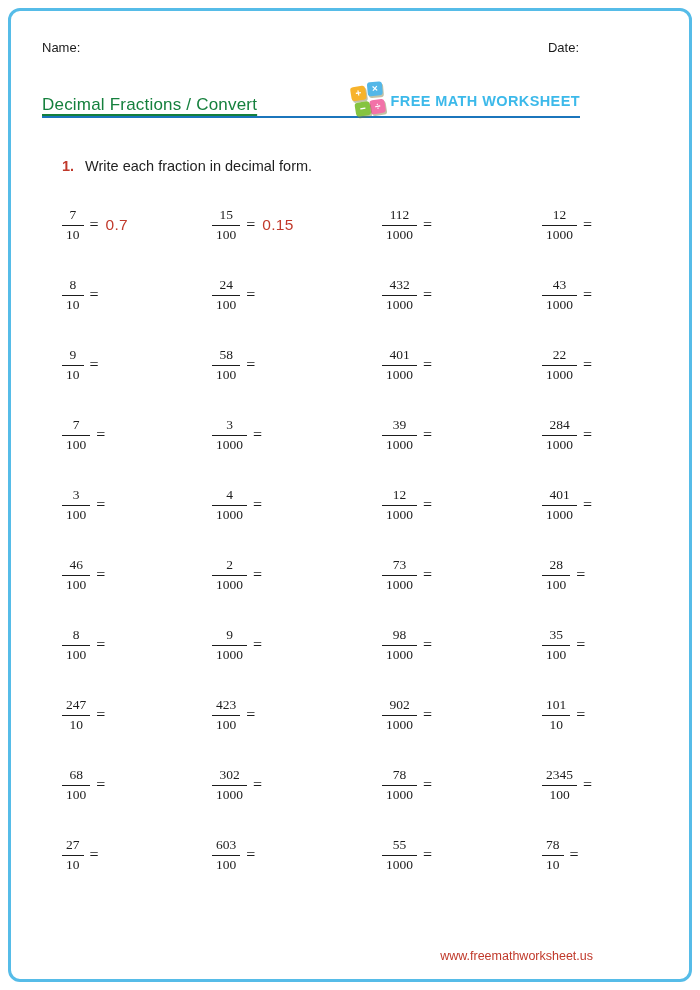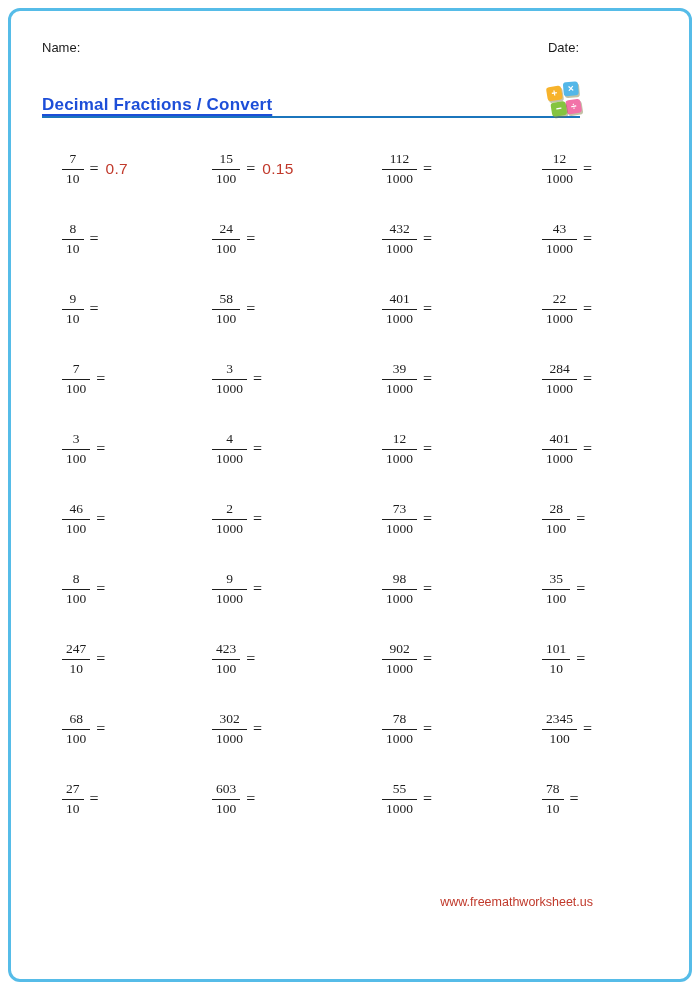--- a/index.html
+++ b/index.html
@@ -17,21 +17,21 @@
   
   .meta-row{
     display:flex;justify-content:space-between;
     padding:40px 56px 0 42px;font-size:13px;color:#1a1a1a;
   }
   .title-row{
     display:flex;justify-content:space-between;align-items:flex-end;
     margin:30px 55px 0 42px;border-bottom:2px solid #1B75BC;padding-bottom:1px;
   }
   .page-title{
-    font-size:17px;font-weight:bold;color:#1d4ed8;
+    font-size:17px;font-weight:normal;color:#15803d;
     text-decoration:underline;text-decoration-thickness:2px;text-underline-offset:4px;
     letter-spacing:.2px;
   }
   .logo{display:flex;align-items:center;gap:7px;margin-bottom:-2px;}
   .cubes{
     display:inline-grid;grid-template-columns:15px 15px;gap:2px;
     transform:rotate(-9deg);margin-bottom:2px;
   }
   .cube{
     width:15px;height:14px;border-radius:3px;color:#fff;font-weight:bold;
@@ -67,21 +67,21 @@
     font-family:"Liberation Serif",serif;font-size:16px;color:#1d1d1d;
     margin-left:6px;
   }
   .ans{
     color:#C1392B;font-weight:normal;font-size:15.5px;margin-left:7px;
     letter-spacing:.3px;
   }
 
   
   .footer{
-    position:absolute;right:42px;top:895px;
+    position:absolute;right:42px;top:949px;
     font-size:12.5px;color:#C0392B;text-decoration:none;
   }
 </style>
 </head>
 <body>
 
 <div class="sheet-border"></div>
 
 <div class="content">
 
@@ -92,23 +92,27 @@
 
   <div class="title-row">
     <span class="page-title">Decimal Fractions / Convert</span>
     <span class="logo">
       <span class="cubes">
           <span class="cube" style="background: rgb(247, 179, 43);">+</span>
           <span class="cube" style="background: rgb(83, 183, 232);">×</span>
           <span class="cube" style="background: rgb(133, 196, 64);">−</span>
           <span class="cube" style="background: rgb(242, 114, 168);">÷</span>
         </span>
-    </span>
-  </div>
-
+      <span class="brand">FREE MATH WORKSHEET</span>
+    </span>
+  </div>
+
+  <div class="question">
+    <span class="q-num">1.</span><span>Write each fraction in decimal form.</span>
+  </div>
 
   <div class="grid">
       <div class="cell">
     <span class="frac">
       <span class="num">7</span>
       <span class="den">10</span>
     </span>
     <span class="eq">=</span>
     <span class="ans">0.7</span>
   </div>

